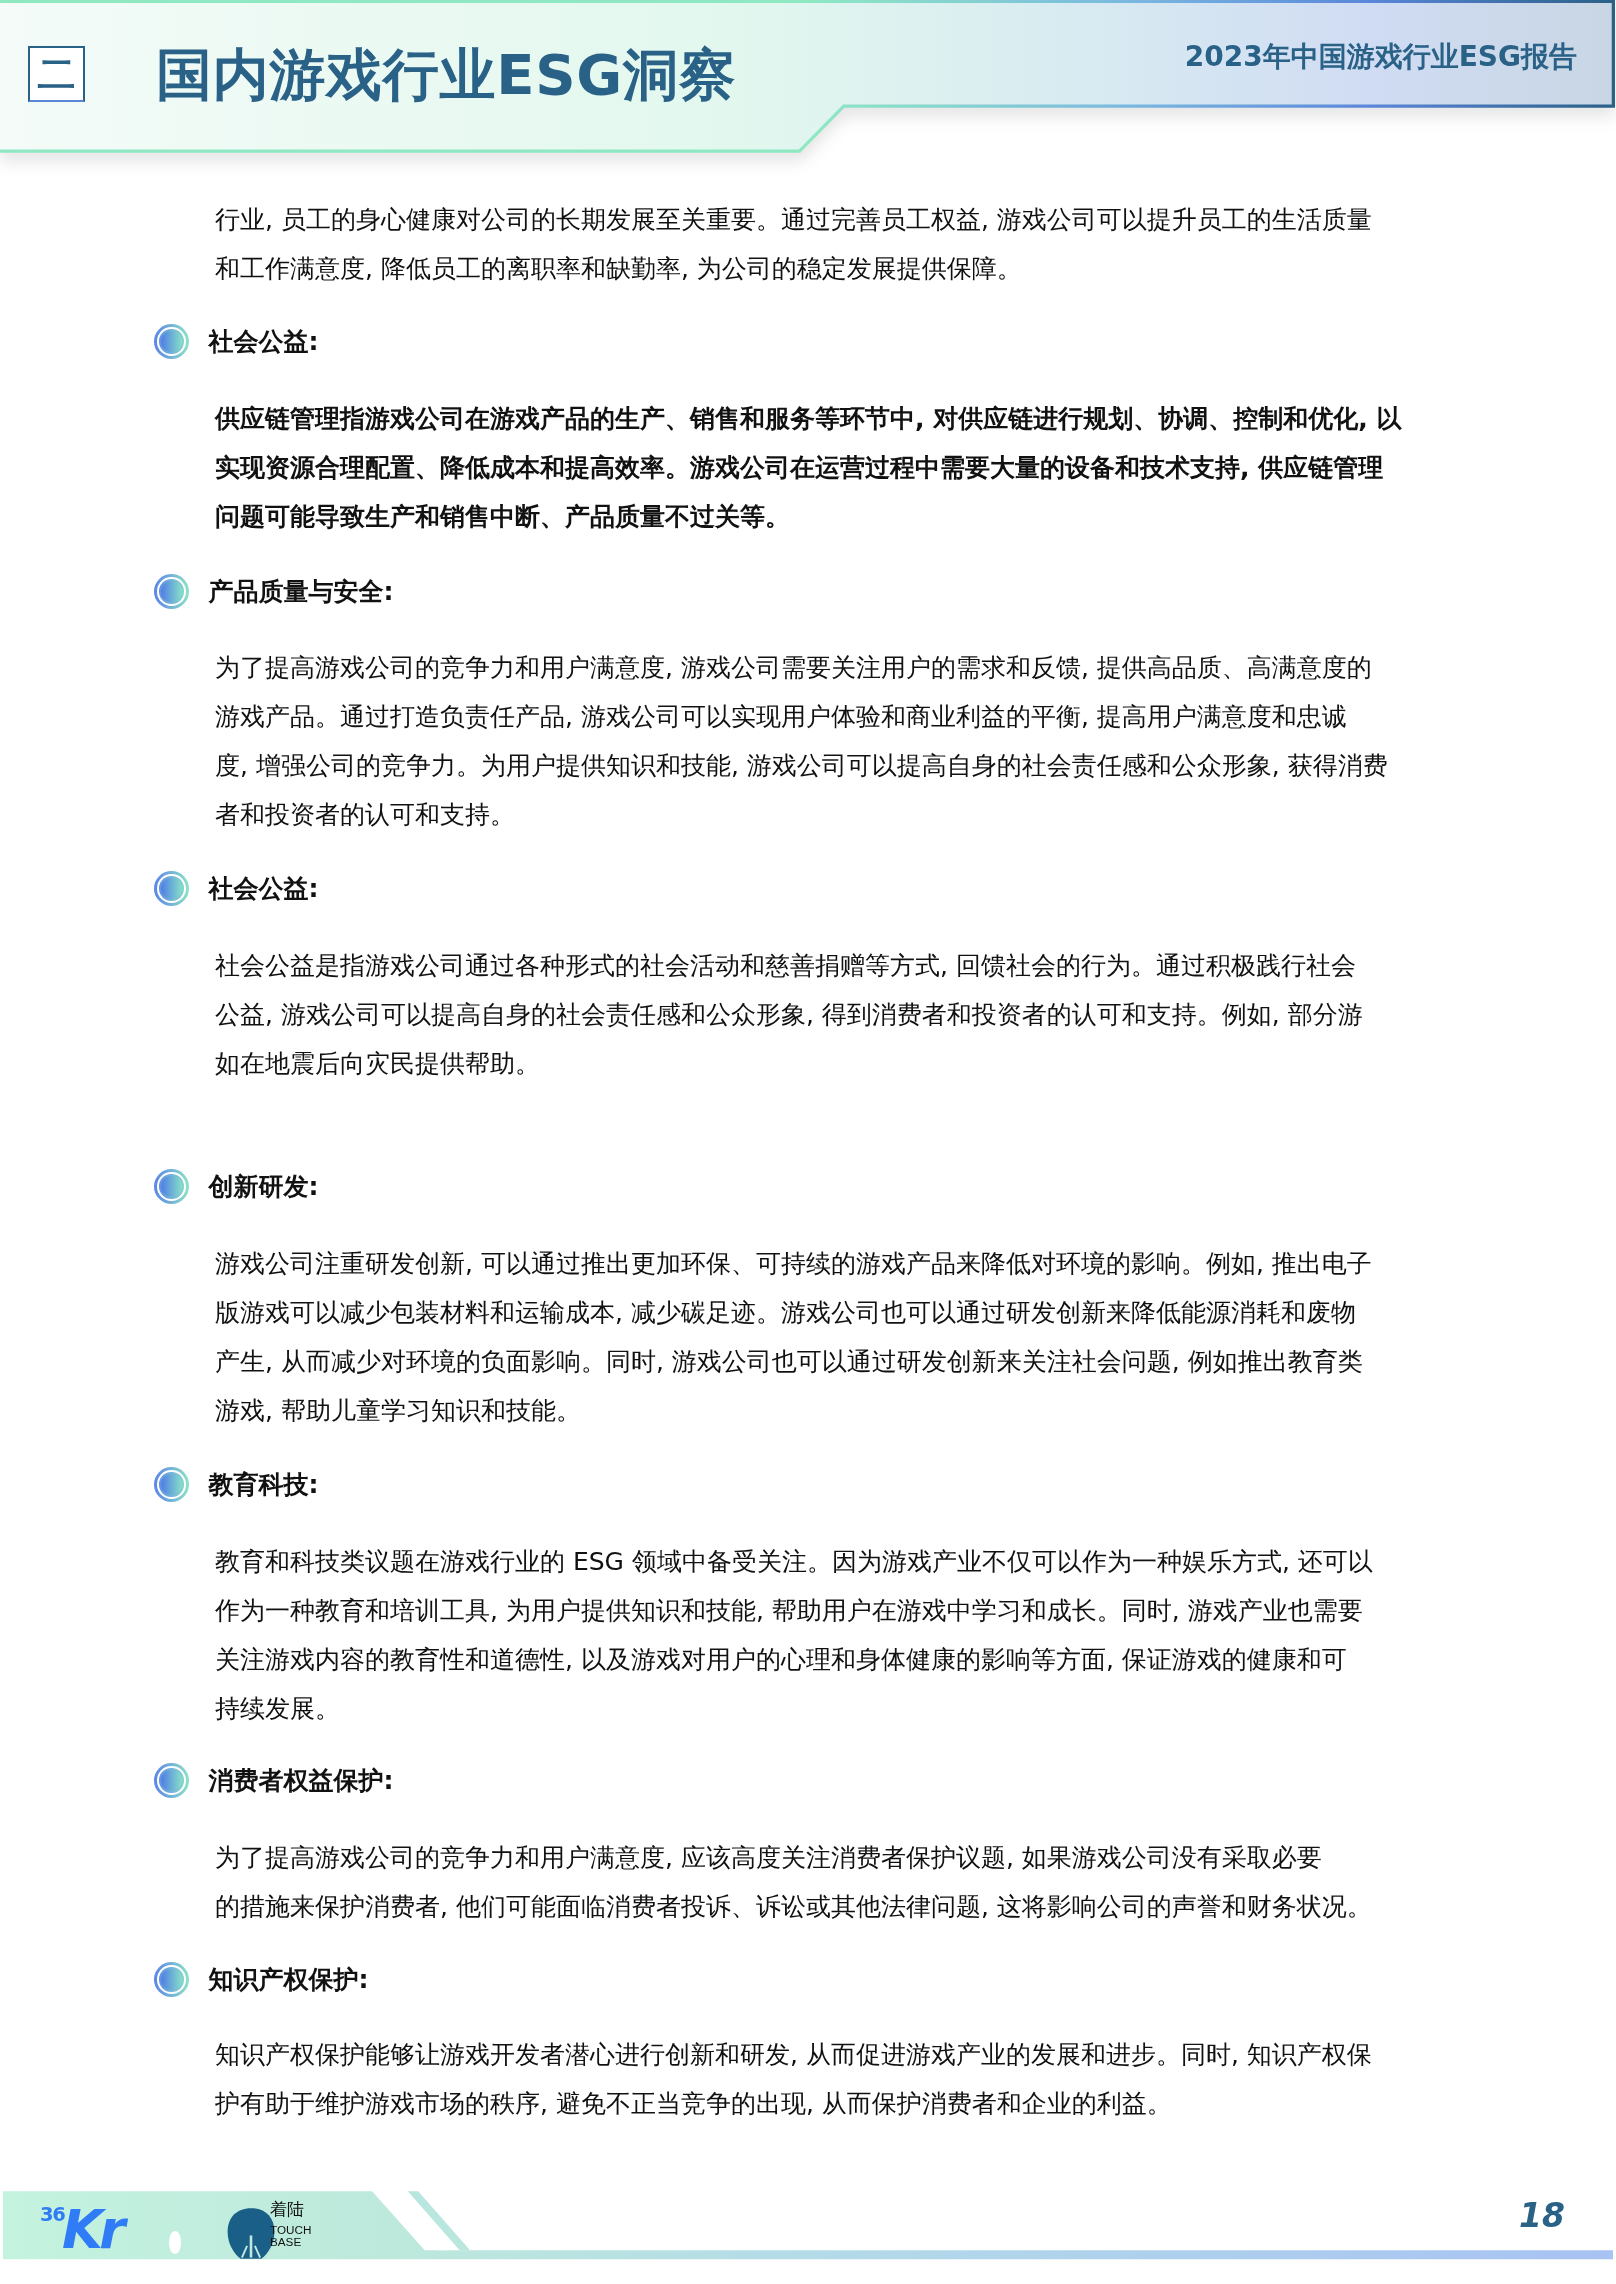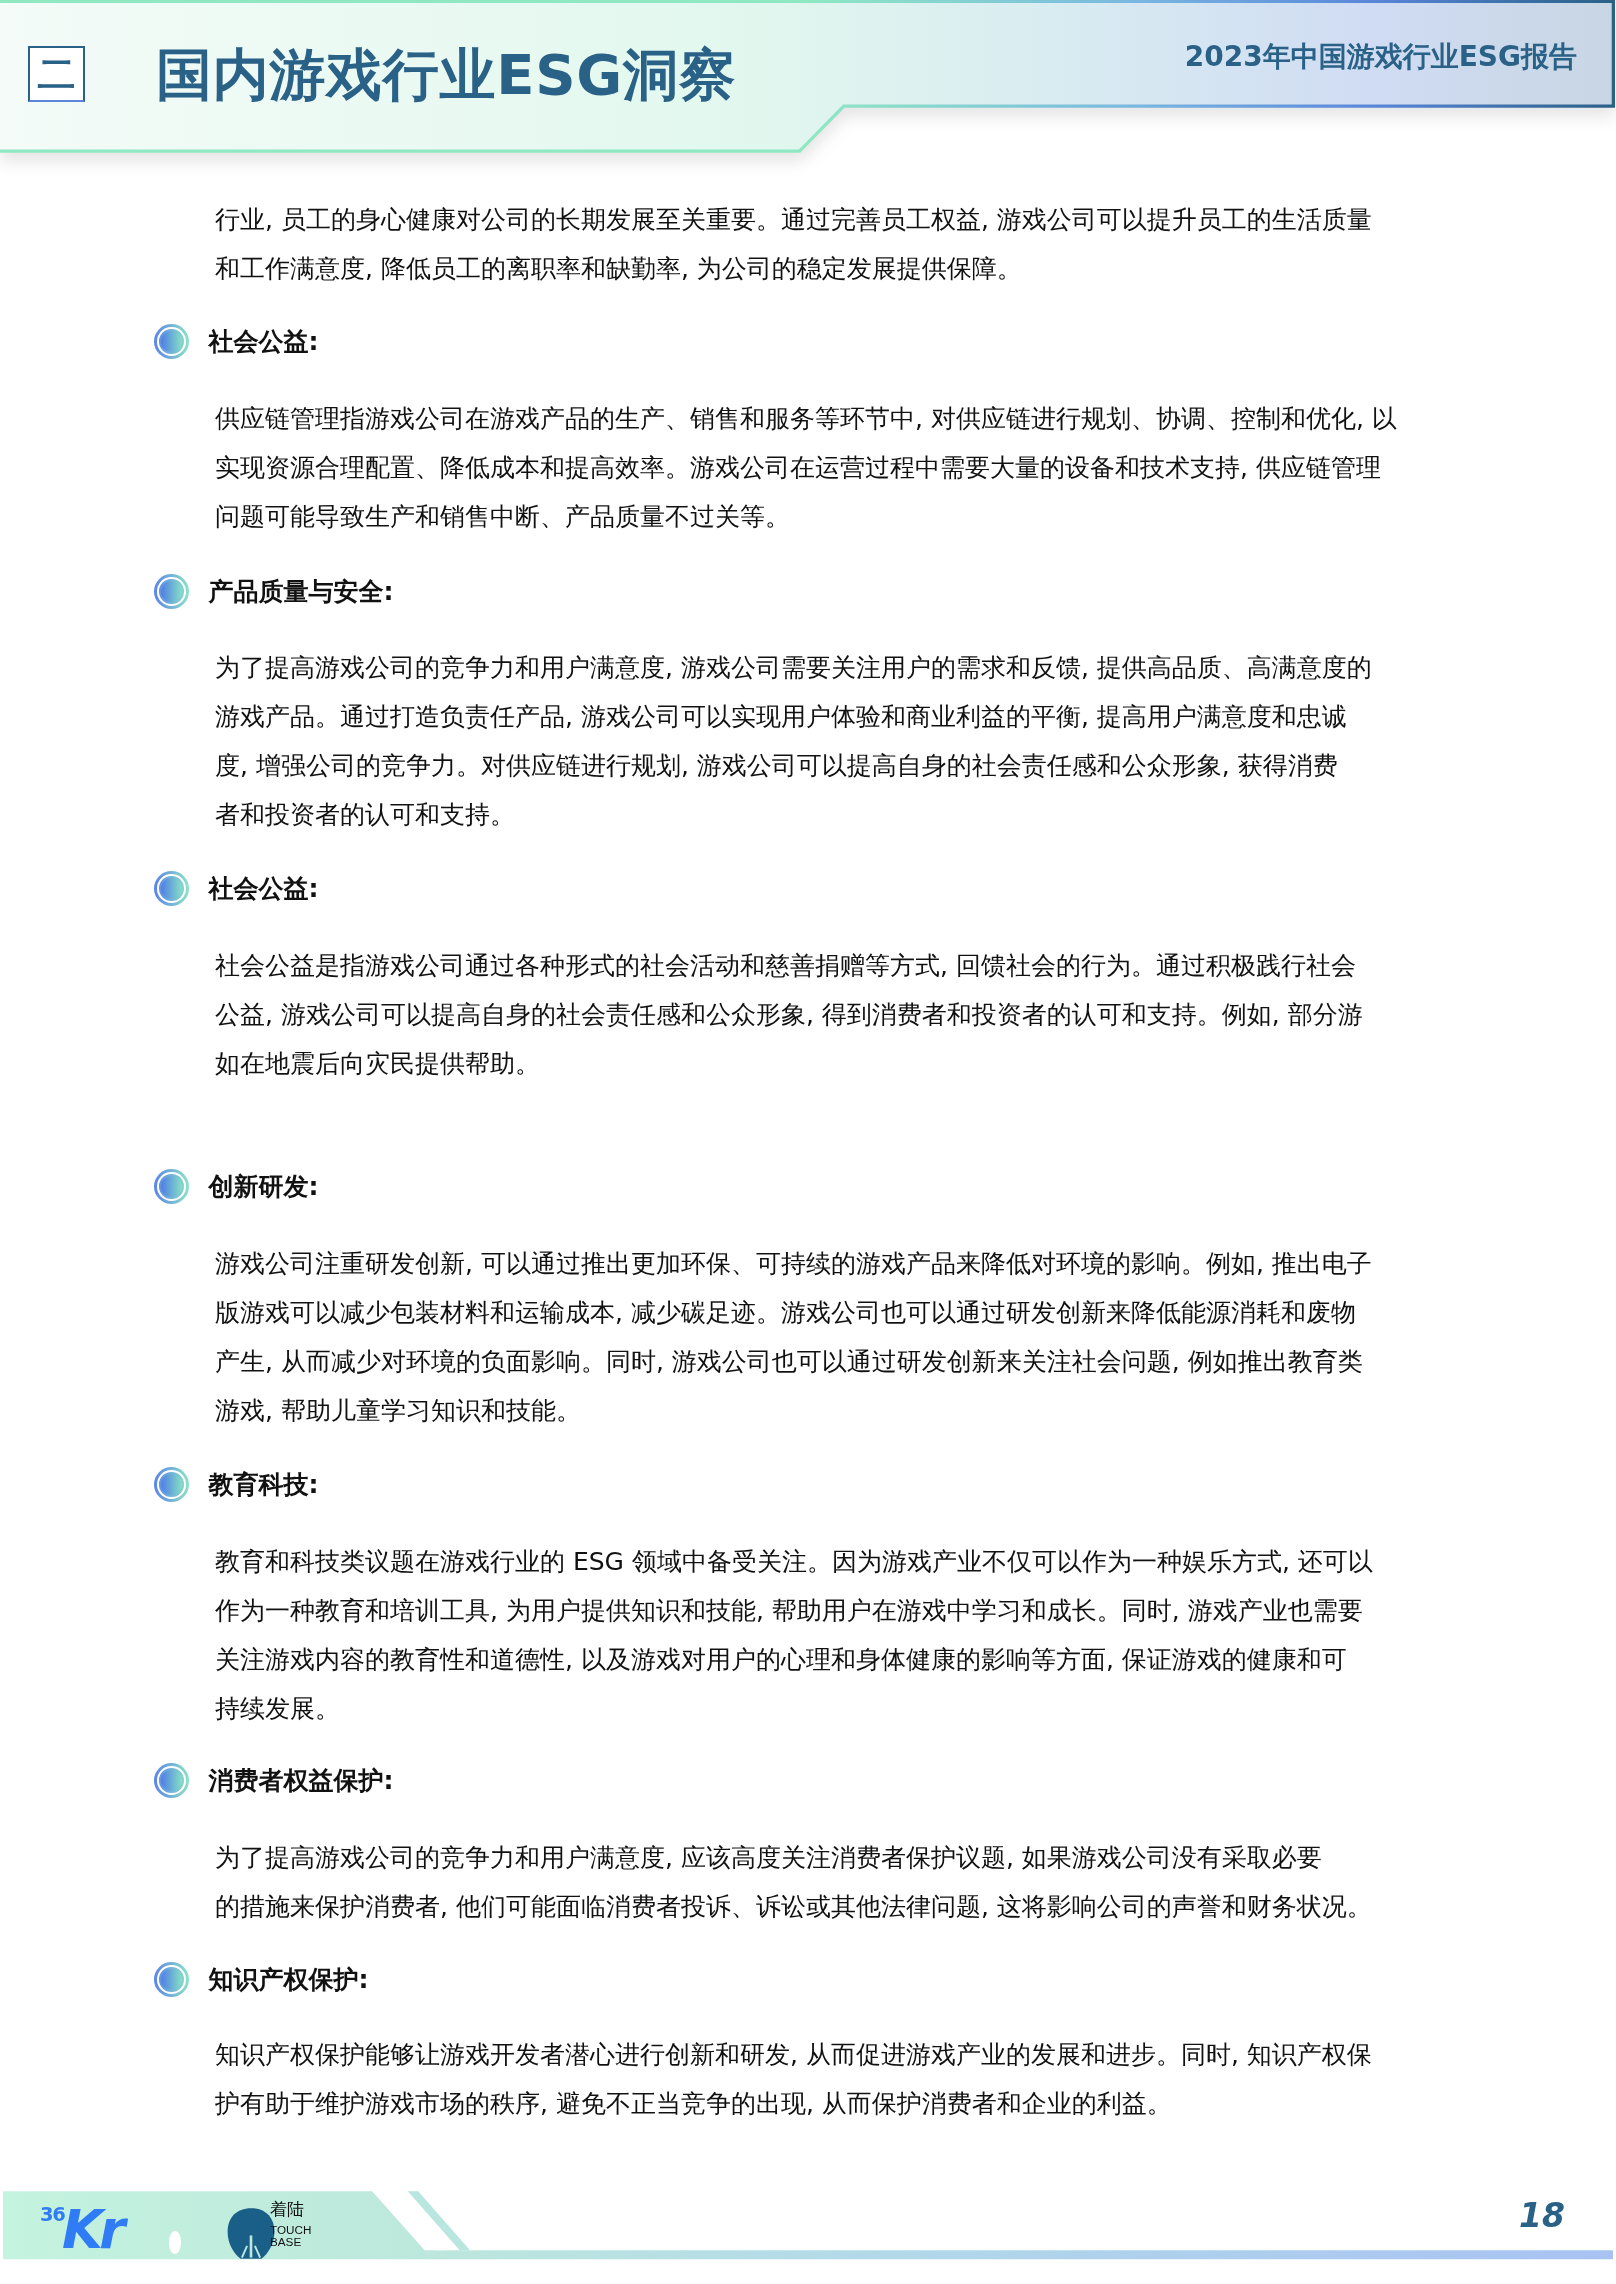--- a/index.html
+++ b/index.html
@@ -132,34 +132,34 @@
 
   <div class="para" style="top:195px;">
     <div>行业, 员工的身心健康对公司的长期发展至关重要。通过完善员工权益, 游戏公司可以提升员工的生活质量</div>
     <div>和工作满意度, 降低员工的离职率和缺勤率, 为公司的稳定发展提供保障。</div>
   </div>
 
   <div class="section-head" style="top:322px;">
     <span class="bullet"></span>
     <span class="section-title">社会公益:</span>
   </div>
-  <div class="para" style="top:394px;">
+  <div class="para" style="top:394px;font-weight:bold;">
     <div>供应链管理指游戏公司在游戏产品的生产、销售和服务等环节中, 对供应链进行规划、协调、控制和优化, 以</div>
     <div>实现资源合理配置、降低成本和提高效率。游戏公司在运营过程中需要大量的设备和技术支持, 供应链管理</div>
     <div>问题可能导致生产和销售中断、产品质量不过关等。</div>
   </div>
 
   <div class="section-head" style="top:572px;">
     <span class="bullet"></span>
     <span class="section-title">产品质量与安全:</span>
   </div>
   <div class="para" style="top:643px;">
     <div>为了提高游戏公司的竞争力和用户满意度, 游戏公司需要关注用户的需求和反馈, 提供高品质、高满意度的</div>
     <div>游戏产品。通过打造负责任产品, 游戏公司可以实现用户体验和商业利益的平衡, 提高用户满意度和忠诚</div>
-    <div>度, 增强公司的竞争力。对供应链进行规划, 游戏公司可以提高自身的社会责任感和公众形象, 获得消费</div>
+    <div>度, 增强公司的竞争力。为用户提供知识和技能, 游戏公司可以提高自身的社会责任感和公众形象, 获得消费</div>
     <div>者和投资者的认可和支持。</div>
   </div>
 
   <div class="section-head" style="top:869px;">
     <span class="bullet"></span>
     <span class="section-title">社会公益:</span>
   </div>
   <div class="para" style="top:941px;">
     <div>社会公益是指游戏公司通过各种形式的社会活动和慈善捐赠等方式, 回馈社会的行为。通过积极践行社会</div>
     <div>公益, 游戏公司可以提高自身的社会责任感和公众形象, 得到消费者和投资者的认可和支持。例如, 部分游</div>

